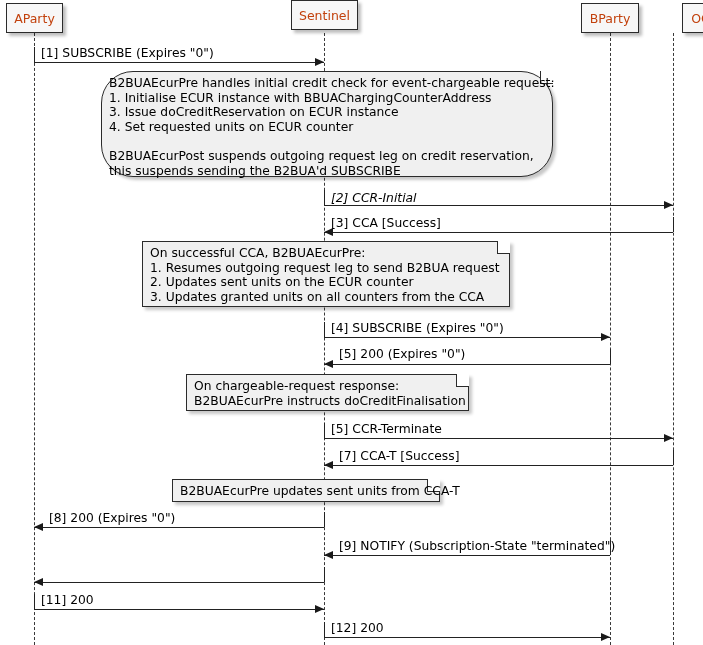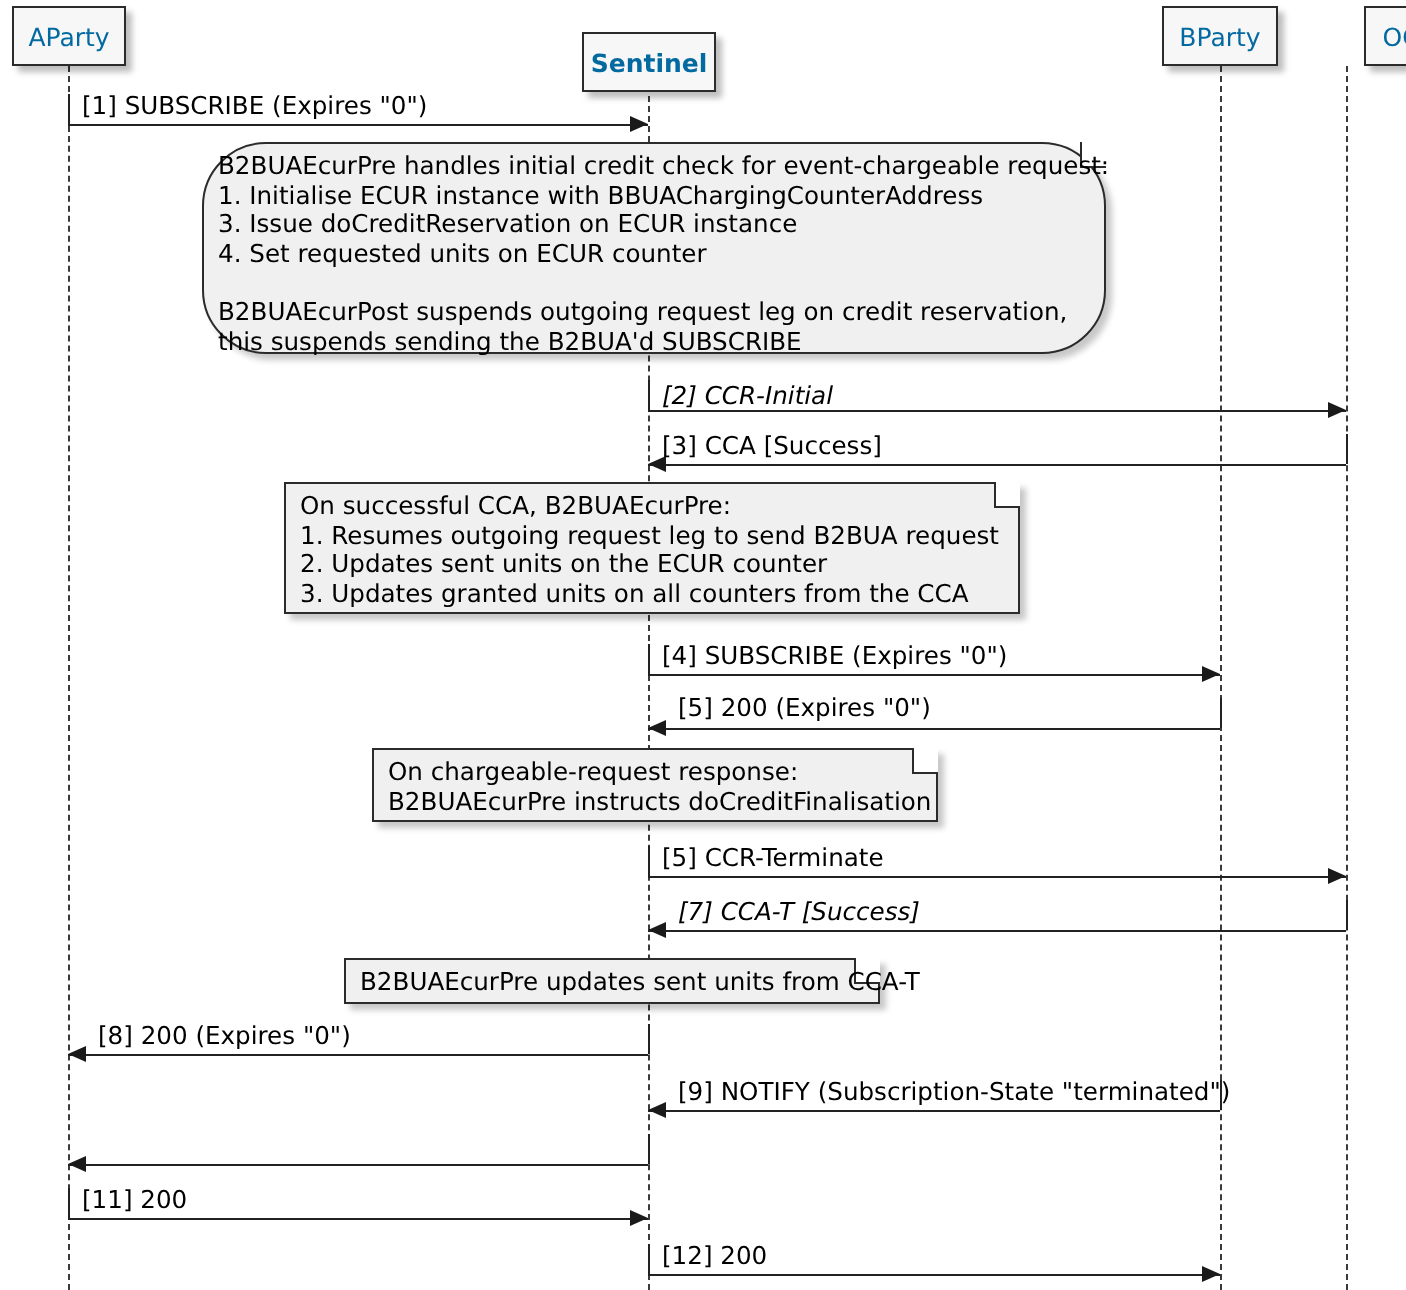--- a/index.html
+++ b/index.html
@@ -7,21 +7,21 @@
     width:703px;height:645px;position:relative;overflow:hidden;
     font-family:"DejaVu Sans","Liberation Sans",sans-serif;
     -webkit-font-smoothing:none;
   }
   #diagram{position:absolute;left:0;top:0;width:703px;height:645px;}
 
   
   .participant{
     position:absolute;box-sizing:border-box;
     background:#F7F7F7;border:1.4px solid #2b2b2b;
-    font-size:12.5px;color:#0369a1;
+    font-size:12.5px;color:#c2410c;
     display:flex;align-items:center;justify-content:center;
     box-shadow:3px 3px 3px rgba(0,0,0,0.26);
     white-space:nowrap;
   }
 
   
   .lifeline{
     position:absolute;width:0;border-left:1.3px dashed #3a3a3a;
   }
 
@@ -64,21 +64,21 @@
 <body>
 
 <div id="diagram">
     <div class="lifeline" style="left: 33.5px; top: 33px; height: 612px;"></div>
     <div class="lifeline" style="left: 323.5px; top: 33px; height: 612px;"></div>
     <div class="lifeline" style="left: 609.5px; top: 33px; height: 612px;"></div>
     <div class="lifeline" style="left: 672.5px; top: 33px; height: 612px;"></div>
     <div class="participant" style="left: 6px; top: 3px; width: 57px; height: 30px;">
       <span>AParty</span>
     </div>
-    <div class="participant" style="left: 291px; top: 16px; width: 67px; height: 30px; font-weight: bold;">
+    <div class="participant" style="left: 291px; top: 0; width: 67px; height: 30px;">
       <span>Sentinel</span>
     </div>
     <div class="participant" style="left: 581px; top: 3px; width: 58px; height: 30px;">
       <span>BParty</span>
     </div>
     <div class="participant" style="left: 651px; top: 3px; width: 45px; height: 30px; margin-left: 31px;">
       <span>OCS</span>
     </div>
     <div class="msg-line" style="left: 34px; top: 62px; width: 290px;"></div>
     <div class="msg-stub" style="left: 33.5px; top: 47px; height: 15px;"></div>
@@ -100,21 +100,21 @@
     <div class="msg-stub" style="left: 609.5px; top: 349px; height: 15px;"></div>
     <div class="arrow left" style="top: 359.5px; left: 324px;"></div>
     <div class="msg-label" style="left: 339px; top: 348px;">[5] 200 (Expires "0")</div>
     <div class="msg-line" style="left: 324px; top: 438px; width: 349px;"></div>
     <div class="msg-stub" style="left: 323.5px; top: 423px; height: 15px;"></div>
     <div class="arrow right" style="top: 433.5px; left: 664px;"></div>
     <div class="msg-label" style="left: 331px; top: 423px;">[5] CCR-Terminate</div>
     <div class="msg-line" style="left: 324px; top: 465px; width: 349px;"></div>
     <div class="msg-stub" style="left: 672.5px; top: 450px; height: 15px;"></div>
     <div class="arrow left" style="top: 460.5px; left: 324px;"></div>
-    <div class="msg-label" style="left: 339px; top: 450px; font-style: italic;">[7] CCA-T [Success]</div>
+    <div class="msg-label" style="left: 339px; top: 450px;">[7] CCA-T [Success]</div>
     <div class="msg-line" style="left: 34px; top: 527px; width: 290px;"></div>
     <div class="msg-stub" style="left: 323.5px; top: 512px; height: 15px;"></div>
     <div class="arrow left" style="top: 522.5px; left: 34px;"></div>
     <div class="msg-label" style="left: 49px; top: 512px;">[8] 200 (Expires "0")</div>
     <div class="msg-line" style="left: 324px; top: 555px; width: 286px;"></div>
     <div class="msg-stub" style="left: 609.5px; top: 540px; height: 15px;"></div>
     <div class="arrow left" style="top: 550.5px; left: 324px;"></div>
     <div class="msg-label" style="left: 339px; top: 540px;">[9] NOTIFY (Subscription-State "terminated")</div>
     <div class="msg-line" style="left: 34px; top: 582px; width: 290px;"></div>
     <div class="msg-stub" style="left: 323.5px; top: 567px; height: 15px;"></div>

